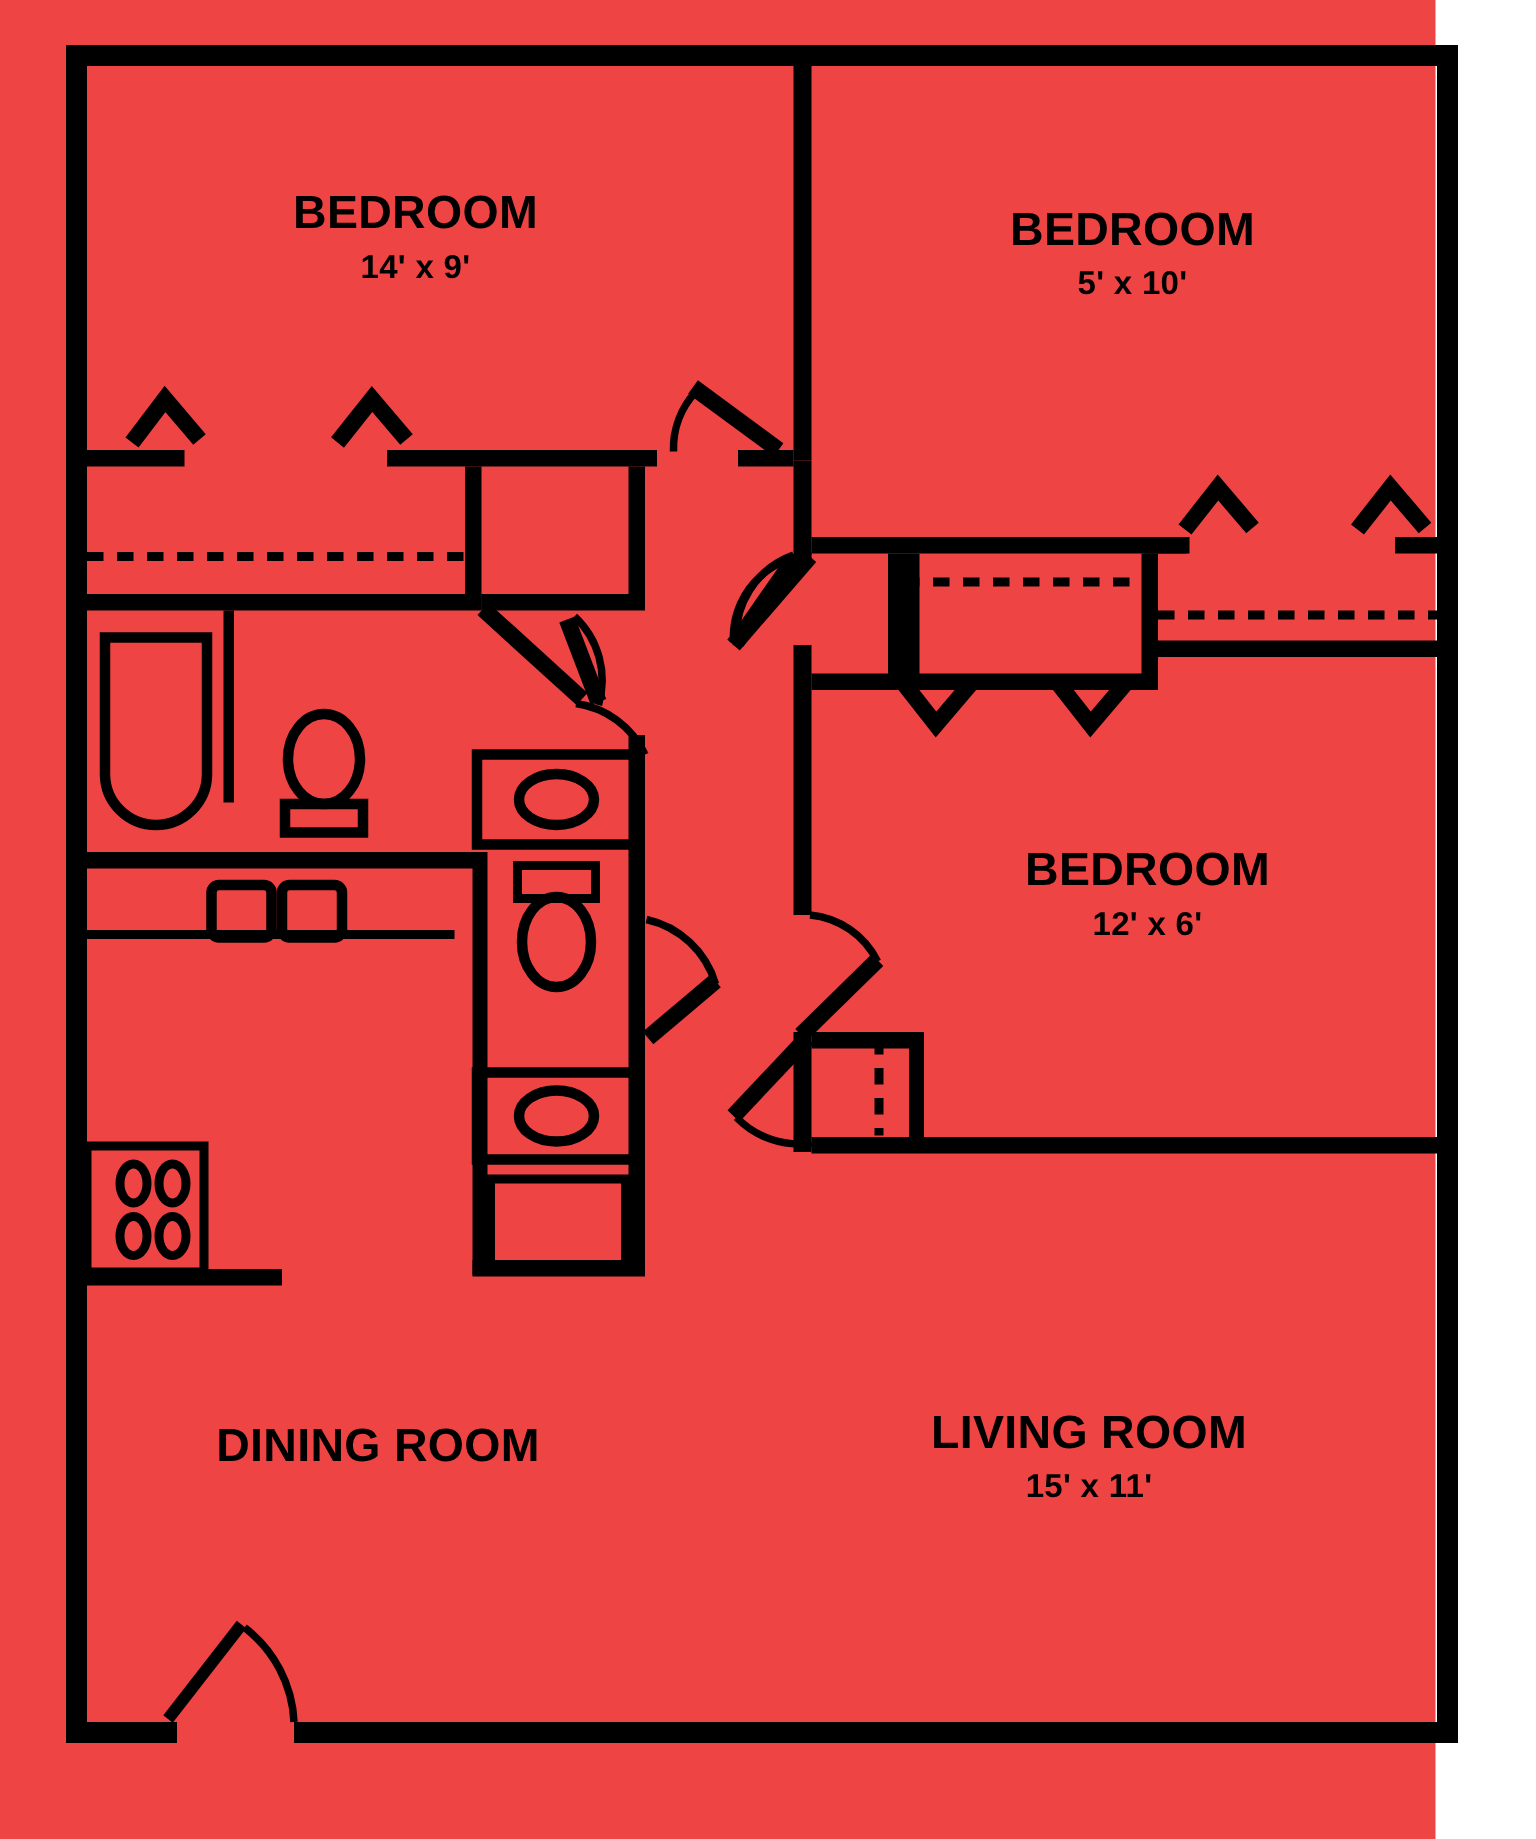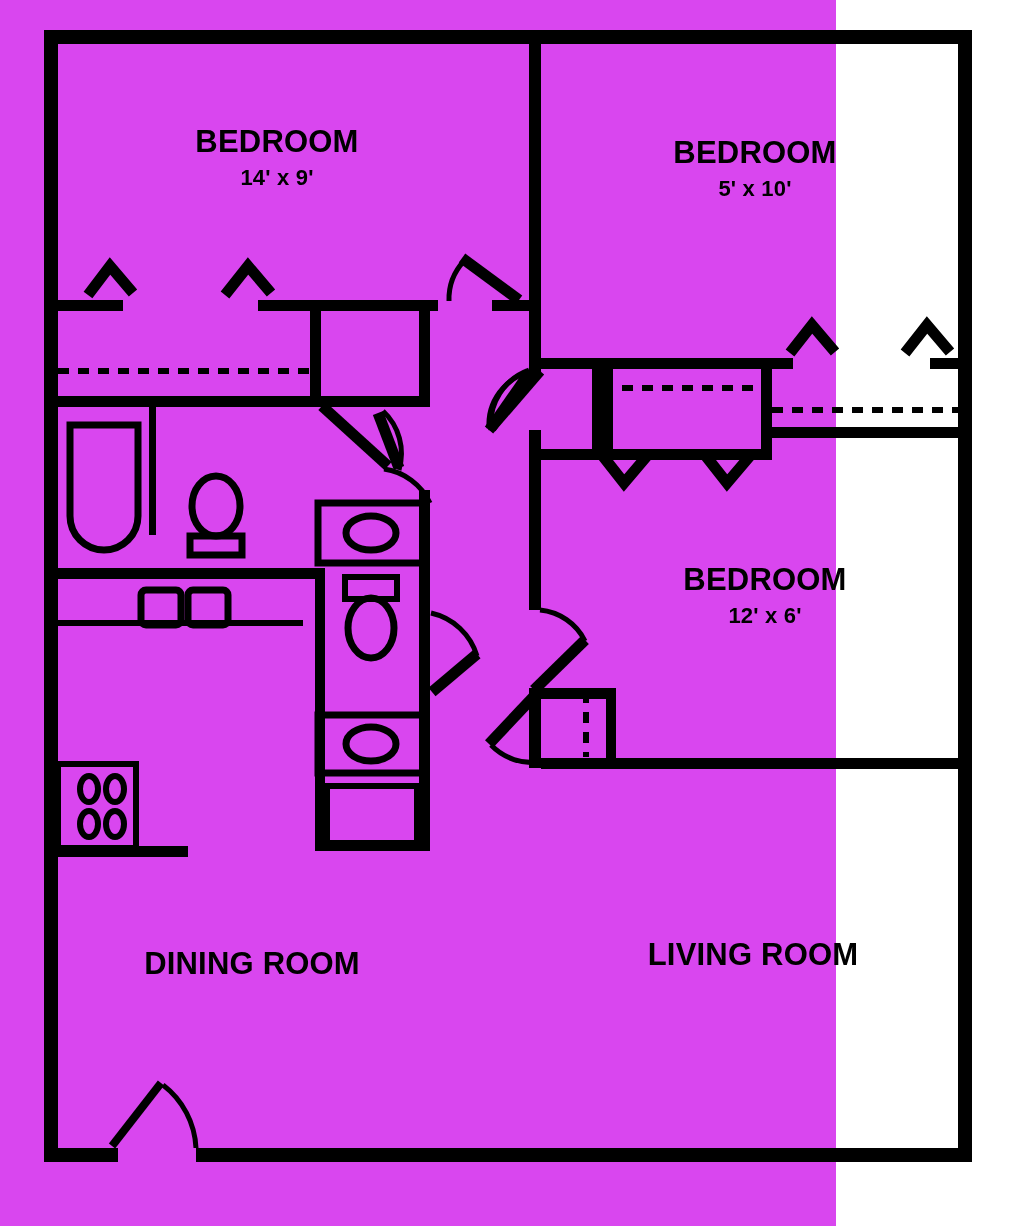--- a/index.html
+++ b/index.html
@@ -8,23 +8,23 @@
     background: #ffffff;
   }
   body {
     width: 1024px;
     height: 1226px;
     font-family: "Liberation Sans", sans-serif;
     overflow: hidden;
   }
   #floorplan-root {
     position: relative;
-    width: 836px;
+    width: 957px;
     height: 1226px;
-    background: #d946ef;
+    background: #ef4444;
   }
   svg.plan {
     position: absolute;
     top: 0;
     left: 0;
     width: 1024px;
     height: 1226px;
     display: block;
   }
   .room-label {
@@ -270,17 +270,18 @@
 
   <div class="room-label" style="left:625px; top:560px; width:280px;">
     <span class="room-name">BEDROOM</span>
     <span class="room-dims">12' x 6'</span>
   </div>
 
   <div class="room-label" style="left:112px; top:944px; width:280px;">
     <span class="room-name">DINING ROOM</span>
   </div>
 
-  <div class="room-label" style="left:613px; top:935px; width:280px;">
+  <div class="room-label" style="left:586px; top:935px; width:280px;">
     <span class="room-name">LIVING ROOM</span>
+    <span class="room-dims">15' x 11'</span>
   </div>
 
 </div>
 
 </body></html>

